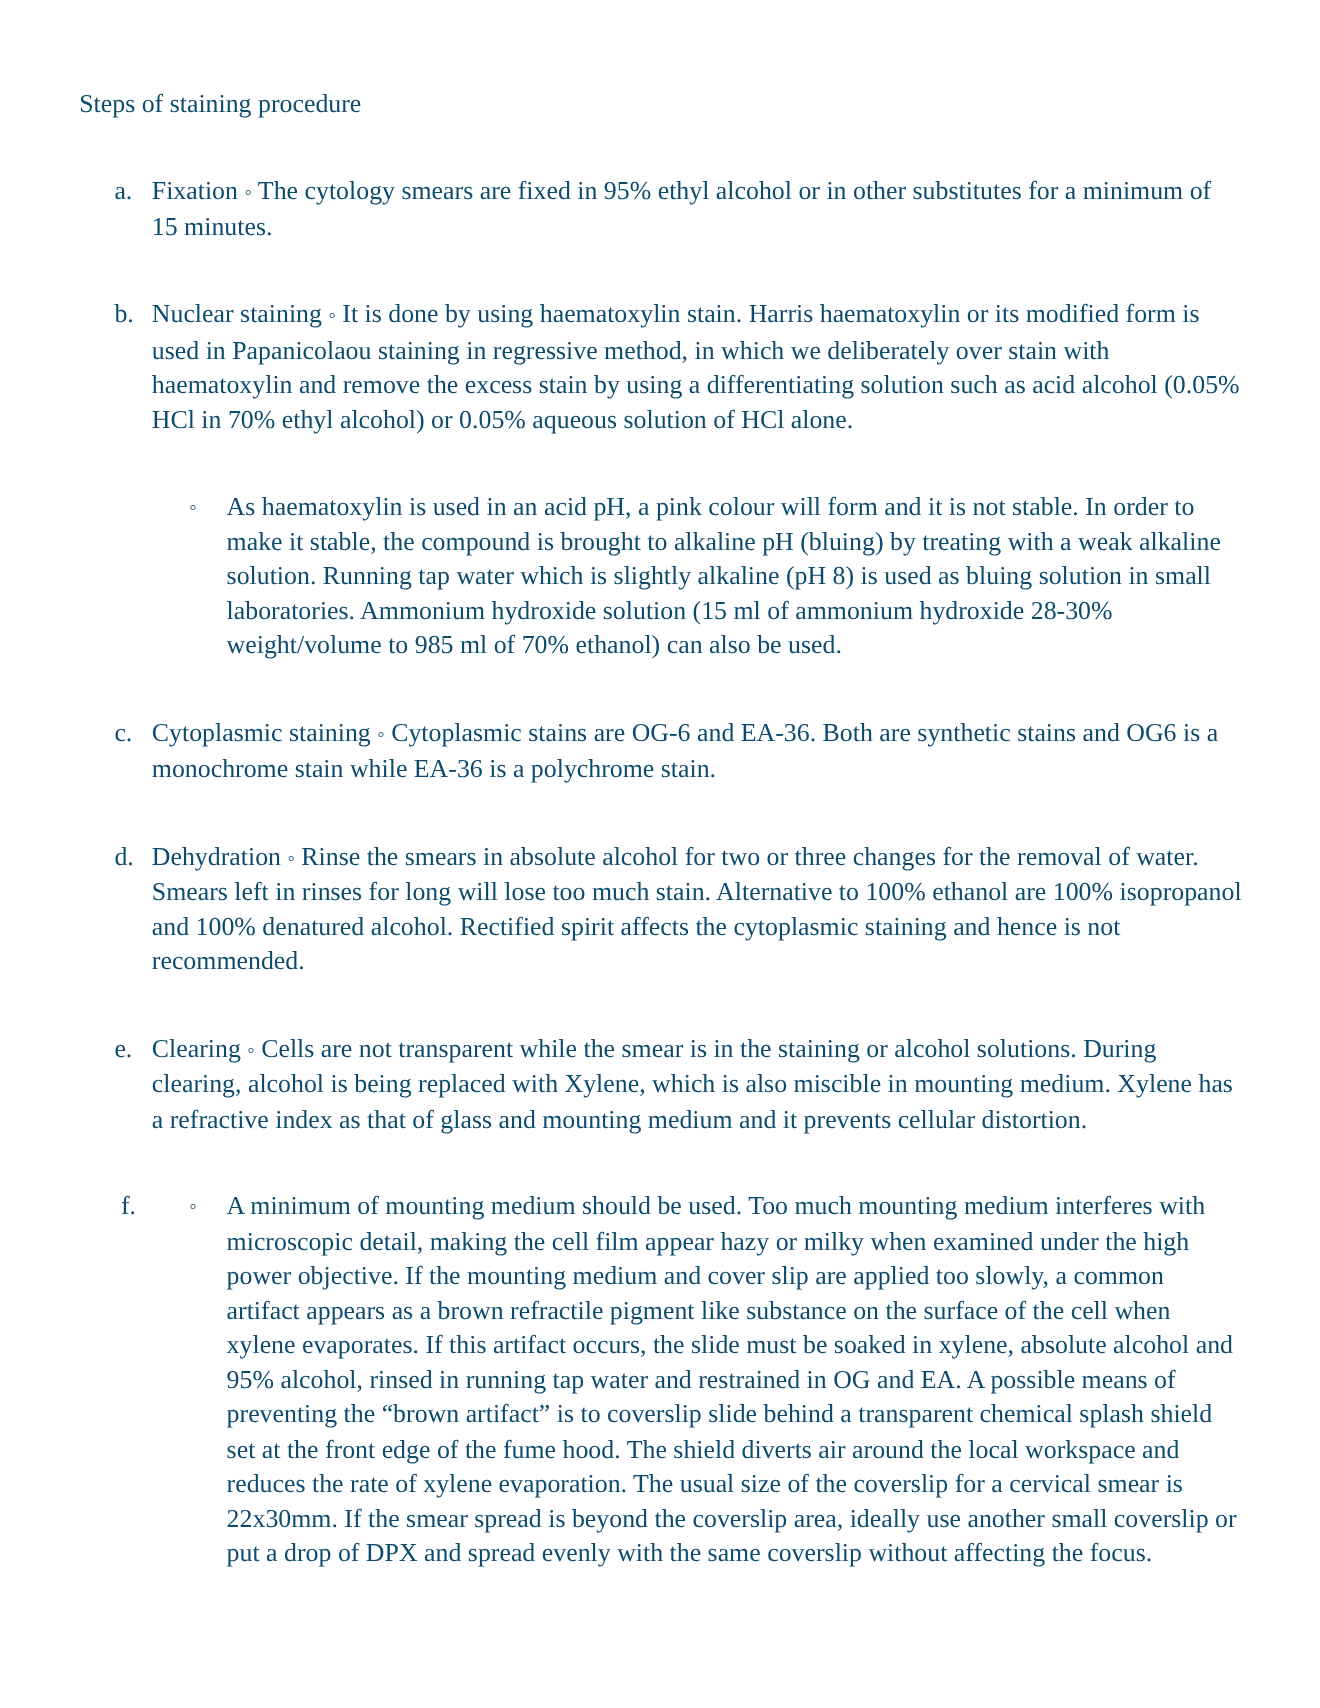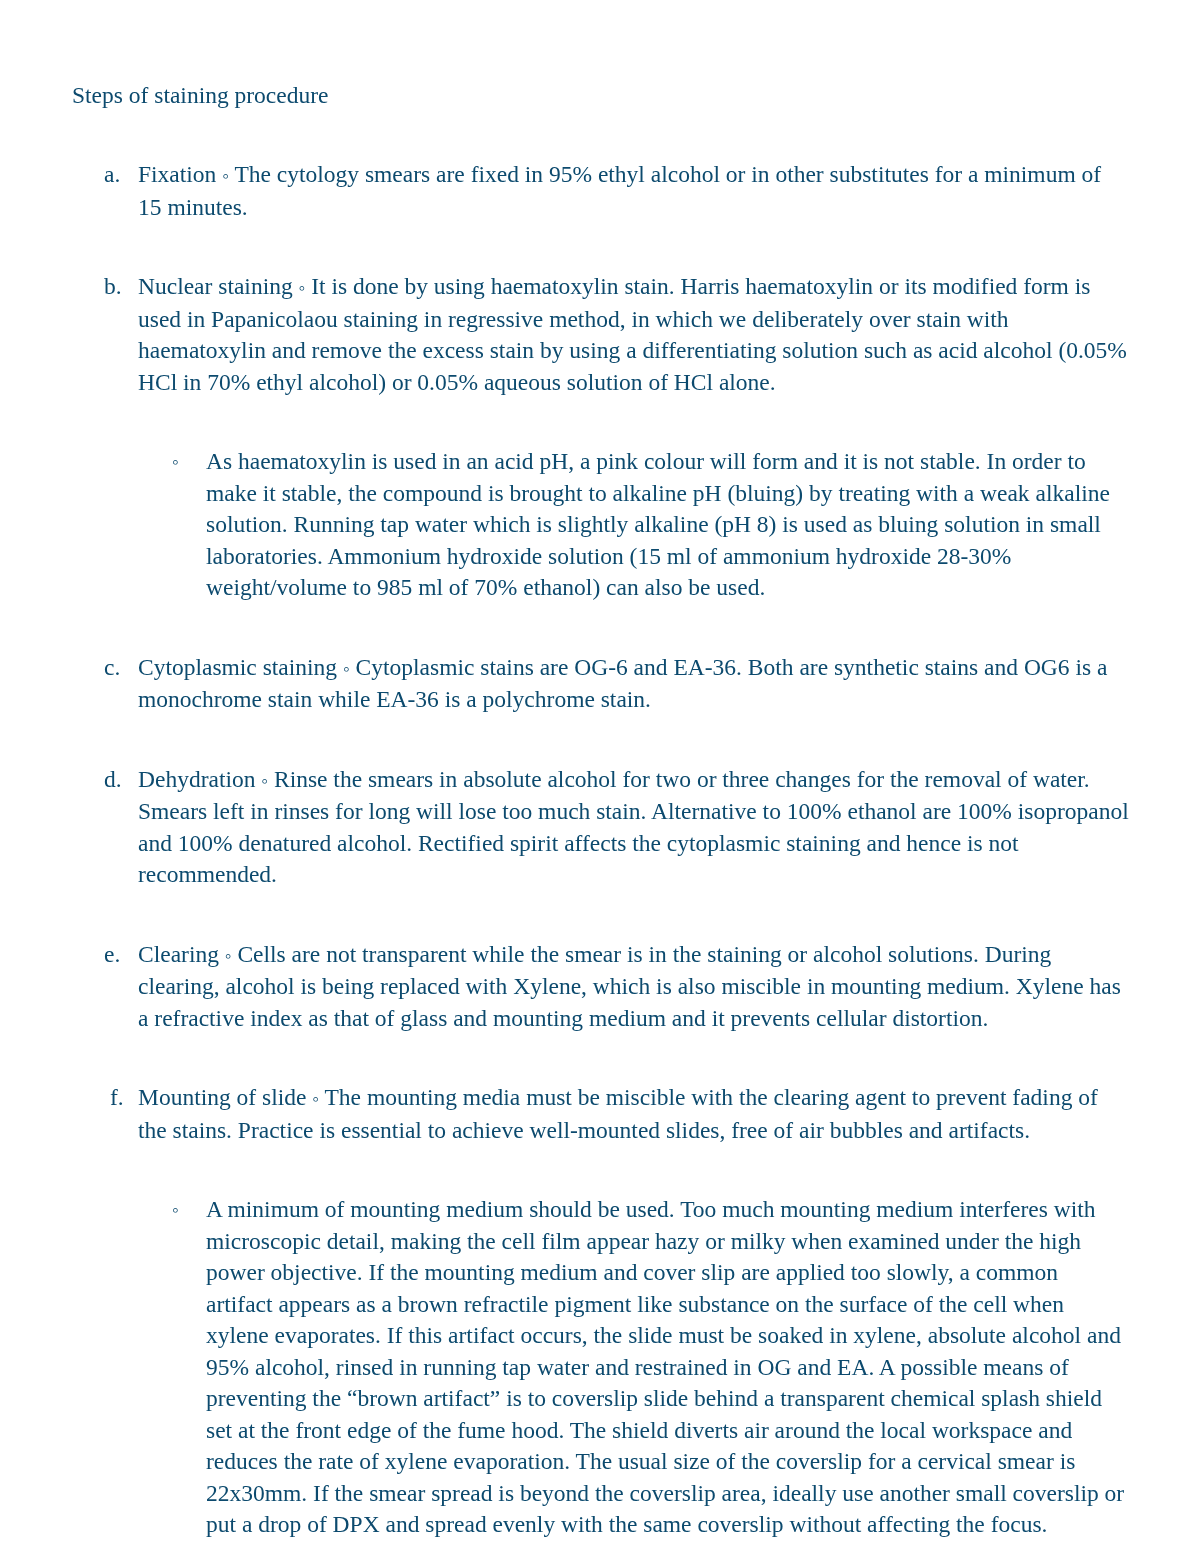--- a/index.html
+++ b/index.html
@@ -105,21 +105,20 @@
       <span class="body-text"><span>Dehydration</span> <span class="hollow-bullet">◦</span> <span>Rinse the smears in absolute alcohol for two or three changes for the removal of water. Smears left in rinses for long will lose too much stain. Alternative to 100% ethanol are 100% isopropanol and 100% denatured alcohol. Rectified spirit affects the cytoplasmic staining and hence is not recommended.</span></span>
     </li>
 
     <li>
       <span class="marker">e.</span>
       <span class="body-text"><span>Clearing</span> <span class="hollow-bullet">◦</span> <span>Cells are not transparent while the smear is in the staining or alcohol solutions. During clearing, alcohol is being replaced with Xylene, which is also miscible in mounting medium. Xylene has a refractive index as that of glass and mounting medium and it prevents cellular distortion.</span></span>
     </li>
 
     <li>
       <span class="marker narrow">f.</span>
-      <span class="body-text"><span>Mounting of slide</span> <span class="hollow-bullet">◦</span> <span>The mounting media must be miscible with the clearing agent to prevent fading of the stains. Practice is essential to achieve well-mounted slides, free of air bubbles and artifacts.</span></span>
       <ul class="sub">
         <li>
           <span class="marker">◦</span>
           <span class="body-text">A minimum of mounting medium should be used. Too much mounting medium interferes with microscopic detail, making the cell film appear hazy or milky when examined under the high power objective. If the mounting medium and cover slip are applied too slowly, a common artifact appears as a brown refractile pigment like substance on the surface of the cell when xylene evaporates. If this artifact occurs, the slide must be soaked in xylene, absolute alcohol and 95% alcohol, rinsed in running tap water and restrained in OG and EA. A possible means of preventing the “brown artifact” is to coverslip slide behind a transparent chemical splash shield set at the front edge of the fume hood. The shield diverts air around the local workspace and reduces the rate of xylene evaporation. The usual size of the coverslip for a cervical smear is 22x30mm. If the smear spread is beyond the coverslip area, ideally use another small coverslip or put a drop of DPX and spread evenly with the same coverslip without affecting the focus.</span>
         </li>
       </ul>
     </li>
 
   </ol>
 </div>

